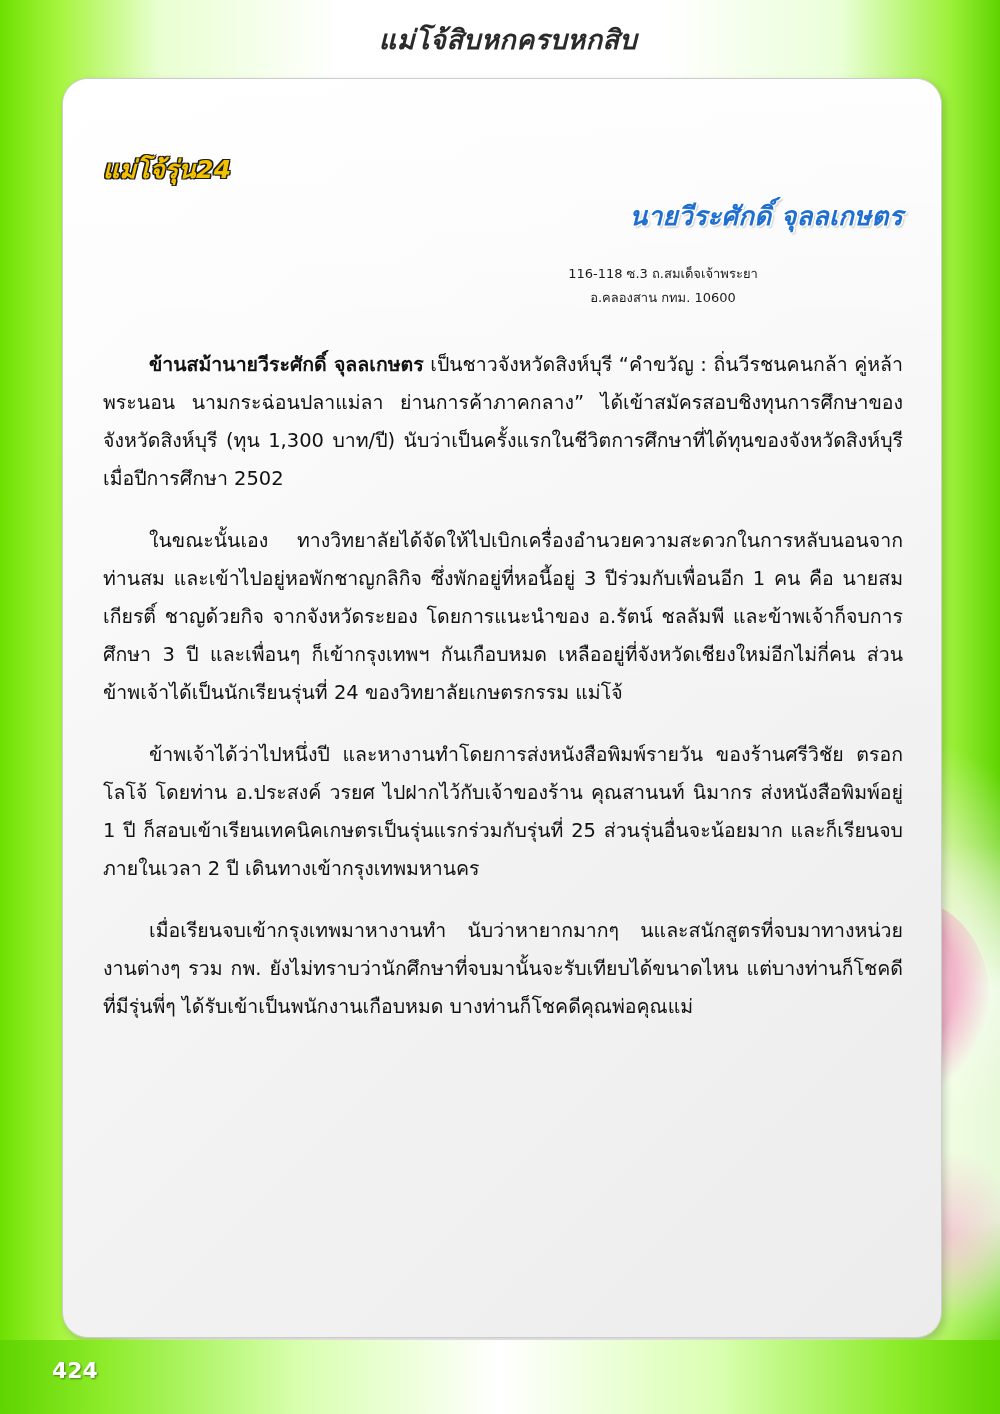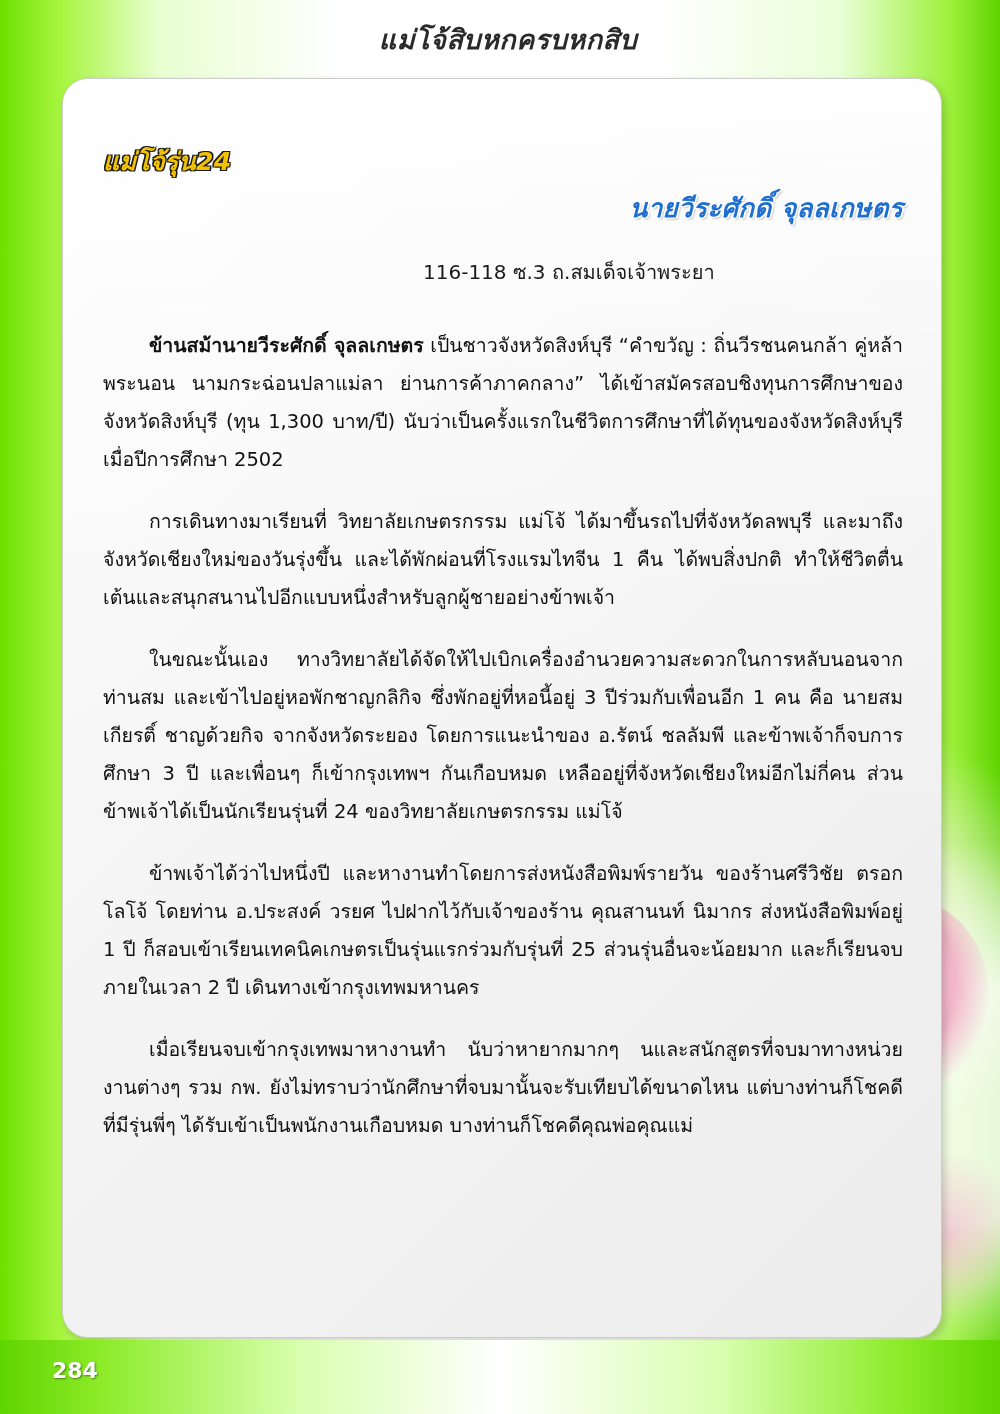--- a/index.html
+++ b/index.html
@@ -75,21 +75,21 @@
     left: 0; top: 0;
     width: 100%; height: 100%;
     border-radius: 26px;
     background: linear-gradient(180deg, rgba(255,255,255,0.9) 0%, rgba(255,255,255,0.35) 25%, rgba(255,255,255,0) 60%);
     pointer-events: none;
   }
 
   .content {
     position: absolute;
     left: 40px;
-    top: 62px;
+    top: 70px;
     width: 800px;
   }
 
   .gen-title {
     font-size: 25px;
     font-weight: bold;
     font-style: italic;
     color: #f2c200;
     text-shadow:
       -1.4px -1.4px 0 #1c1c1c,
@@ -111,23 +111,24 @@
        1.4px  1.4px 0 #ffffff,
        2px 2px 2px rgba(0,0,0,.25);
     margin: 0 0 26px 0;
     letter-spacing: .3px;
     text-align: right;
   }
 
   .address-block {
     margin-left: 320px;
     margin-bottom: 36px;
-    font-size: 20px;
+    font-size: 13px;
     color: #1a1a1a;
     line-height: 1.85;
+    text-align: center;
   }
 
   .para {
     font-size: 19.5px;
     color: #111111;
     line-height: 1.95;
     text-align: justify;
     text-justify: inter-word;
     margin: 0 0 24px 0;
     text-indent: 46px;
@@ -168,27 +169,27 @@
   <div class="paper">
     <div class="paper-inner"></div>
 
     <div class="content">
 
       <div class="gen-title">แม่โจ้รุ่น24</div>
       <div class="person-name">นายวีระศักดิ์  จุลลเกษตร</div>
 
       <div class="address-block">
         <div>116-118 ซ.3  ถ.สมเด็จเจ้าพระยา</div>
+        <div>อ.คลองสาน  กทม.  10600</div>
       </div>
 
       <p class="para"><b>ข้านสม้านายวีระศักดิ์ จุลลเกษตร</b><span> เป็นชาวจังหวัดสิงห์บุรี “คำขวัญ : ถิ่นวีรชนคนกล้า คู่หล้าพระนอน นามกระฉ่อนปลาแม่ลา ย่านการค้าภาคกลาง” ได้เข้าสมัครสอบชิงทุนการศึกษาของจังหวัดสิงห์บุรี (ทุน 1,300 บาท/ปี) นับว่าเป็นครั้งแรกในชีวิตการศึกษาที่ได้ทุนของจังหวัดสิงห์บุรี  เมื่อปีการศึกษา 2502</span></p>
-      <p class="para">การเดินทางมาเรียนที่ วิทยาลัยเกษตรกรรม  แม่โจ้  ได้มาขึ้นรถไปที่จังหวัดลพบุรี และมาถึงจังหวัดเชียงใหม่ของวันรุ่งขึ้น  และได้พักผ่อนที่โรงแรมไทจีน  1  คืน  ได้พบสิ่งปกติ ทำให้ชีวิตตื่นเต้นและสนุกสนานไปอีกแบบหนึ่งสำหรับลูกผู้ชายอย่างข้าพเจ้า</p>
       <p class="para">ในขณะนั้นเอง  ทางวิทยาลัยได้จัดให้ไปเบิกเครื่องอำนวยความสะดวกในการหลับนอนจากท่านสม  และเข้าไปอยู่หอพักชาญกลิกิจ  ซึ่งพักอยู่ที่หอนี้อยู่ 3 ปีร่วมกับเพื่อนอีก 1 คน คือ นายสมเกียรติ์ ชาญด้วยกิจ จากจังหวัดระยอง  โดยการแนะนำของ อ.รัตน์ ชลลัมพี และข้าพเจ้าก็จบการศึกษา 3 ปี และเพื่อนๆ ก็เข้ากรุงเทพฯ กันเกือบหมด เหลืออยู่ที่จังหวัดเชียงใหม่อีกไม่กี่คน  ส่วนข้าพเจ้าได้เป็นนักเรียนรุ่นที่  24  ของวิทยาลัยเกษตรกรรม  แม่โจ้</p>
       <p class="para">ข้าพเจ้าได้ว่าไปหนึ่งปี  และหางานทำโดยการส่งหนังสือพิมพ์รายวัน  ของร้านศรีวิชัย ตรอกโลโจ้ โดยท่าน อ.ประสงค์ วรยศ ไปฝากไว้กับเจ้าของร้าน คุณสานนท์  นิมากร  ส่งหนังสือพิมพ์อยู่  1  ปี  ก็สอบเข้าเรียนเทคนิคเกษตรเป็นรุ่นแรกร่วมกับรุ่นที่ 25 ส่วนรุ่นอื่นจะน้อยมาก และก็เรียนจบภายในเวลา 2 ปี เดินทางเข้ากรุงเทพมหานคร</p>
       <p class="para">เมื่อเรียนจบเข้ากรุงเทพมาหางานทำ นับว่าหายากมากๆ นและสนักสูตรที่จบมาทางหน่วยงานต่างๆ รวม กพ. ยังไม่ทราบว่านักศึกษาที่จบมานั้นจะรับเทียบได้ขนาดไหน แต่บางท่านก็โชคดีที่มีรุ่นพี่ๆ ได้รับเข้าเป็นพนักงานเกือบหมด บางท่านก็โชคดีคุณพ่อคุณแม่</p>
 
     </div>
   </div>
 
   <div class="footer-bar"></div>
-  <div class="page-number">284</div>
+  <div class="page-number">424</div>
 
 </div>
 
 </body></html>

